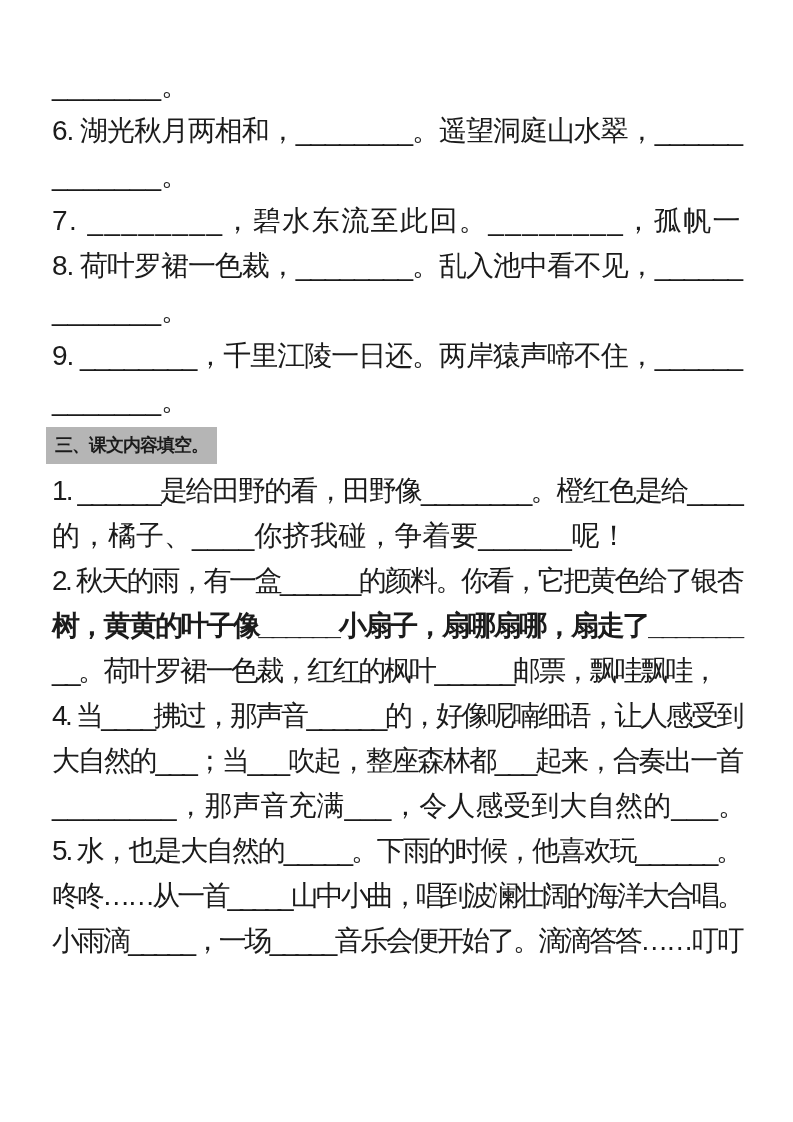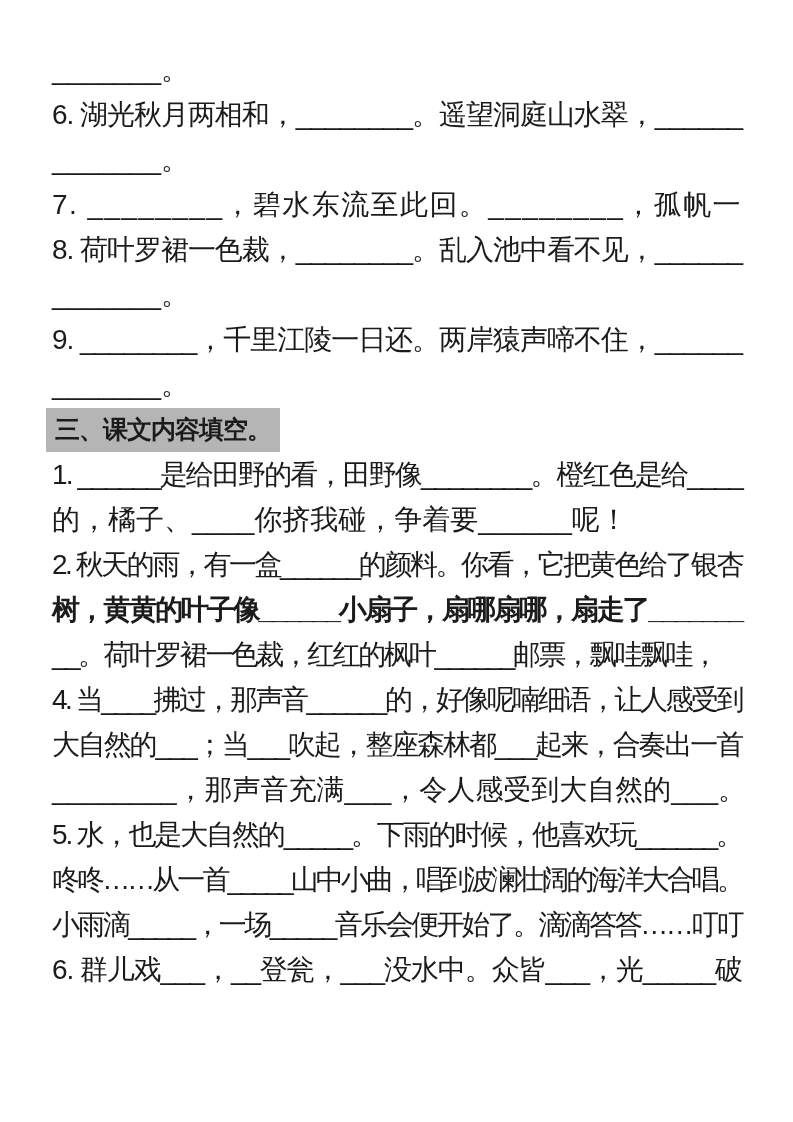--- a/index.html
+++ b/index.html
@@ -13,41 +13,42 @@
     width: 793px;
     height: 1122px;
     background: var(--page-bg, #ffffff);
     color: var(--text-color, #1b1b1b);
     font-family: "Liberation Sans", "DejaVu Sans", sans-serif;
     box-sizing: border-box;
   }
   .content {
     padding: 47px 71px 0 52px;
     box-sizing: border-box;
+    margin-top: 16px;
   }
   .row {
     height: 45px;
     display: flex;
     align-items: center;
   }
   .txt {
     display: inline-block;
     font-size: 28px;
     line-height: 1.2;
     white-space: nowrap;
     letter-spacing: 0;
   }
   .heading-row {
     height: 45px;
     display: flex;
     align-items: center;
   }
   .heading {
     display: inline-block;
-    font-size: 25px;
+    font-size: 18px;
     font-weight: bold;
     line-height: 1;
     background: var(--hl-color, #b5b5b5);
     padding: 9px 9px 10px 9px;
     margin-left: -6px;
     letter-spacing: -1px;
     white-space: nowrap;
   }
 </style>
 </head>
@@ -111,18 +112,15 @@
       </div>
     <div class="row">
         <span class="txt fit" style="letter-spacing: -2.13051px;">5. 水，也是大自然的_____。下雨的时候，他喜欢玩______。</span>
       </div>
     <div class="row">
         <span class="txt fit" style="letter-spacing: -2.92917px;">咚咚……从一首_____山中小曲，唱到波澜壮阔的海洋大合唱。</span>
       </div>
     <div class="row">
         <span class="txt fit" style="letter-spacing: -2.5542px;">小雨滴_____，一场_____音乐会便开始了。滴滴答答……叮叮</span>
       </div>
-    <div class="row">
-        <span class="txt fit" style="letter-spacing: -1.0942px;">6. 群儿戏___，__登瓮，___没水中。众皆___，光_____破</span>
-      </div>
 
   </div>
 </div>
 
 </body></html>

